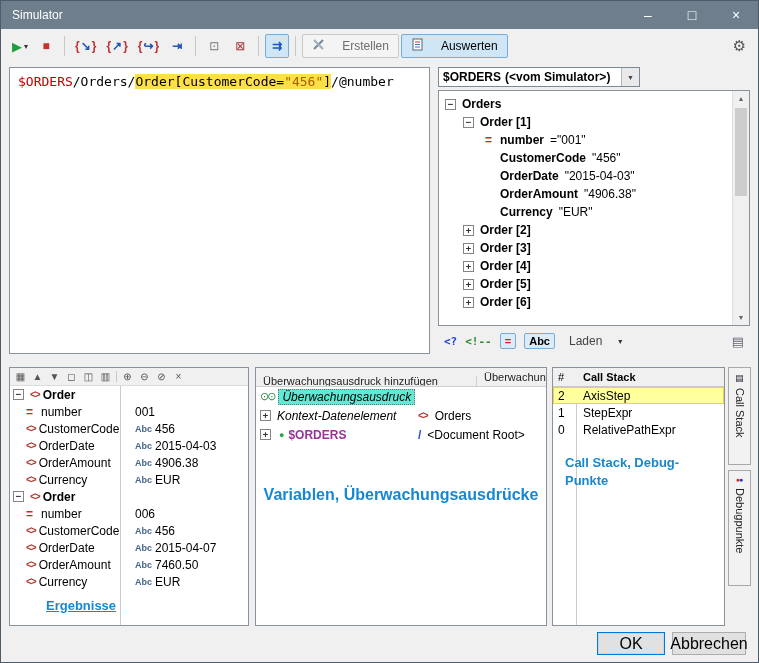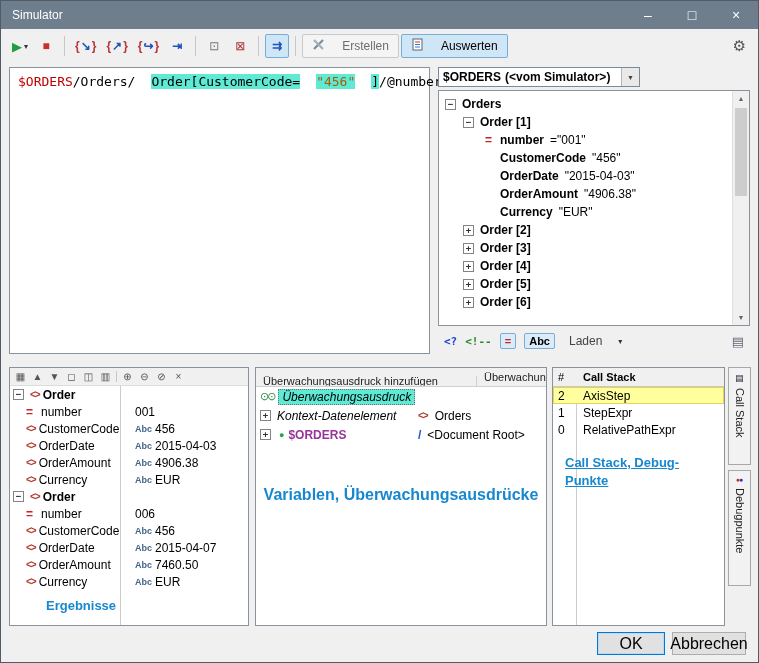--- a/index.html
+++ b/index.html
@@ -21,21 +21,21 @@
   .stopic{color:#c9302c;font-size:12px;}
   .br{color:#b33;font-weight:bold;font-size:12px;}
   .ar{color:#2255bb;font-weight:bold;font-size:12px;padding:0 1px;}
   .bp{color:#777;font-size:12px;}
   .bp2{color:#a33;font-size:12px;}
   .gear{margin-left:auto;margin-right:12px;color:#555;font-size:15px;}
   
   .editor{position:absolute;left:8px;top:66px;width:421px;height:287px;box-sizing:border-box;background:#fff;border:1px solid #8a939b;}
   .expr{padding:6px 8px;font-family:"DejaVu Sans Mono",monospace;font-size:13px;white-space:pre;}
   .e-var{color:#c00000;}
-  .e-hl{background:#5eead4;margin-left:16px;}
+  .e-hl{background:#fde047;}
   .e-hlv{color:#a85e00;}
   
   .instance{position:absolute;left:437px;top:66px;width:312px;height:287px;display:flex;flex-direction:column;box-sizing:border-box;}
   .sel-row{height:21px;display:flex;}
   .combo{width:202px;height:20px;box-sizing:border-box;border:1px solid #7a8a99;background:#fff;display:flex;align-items:center;}
   .combo-var{font-weight:bold;padding-left:4px;}
   .combo-src{font-weight:bold;padding-left:4px;white-space:pre;}
   .combo-arrow{margin-left:auto;width:17px;height:100%;background:#e9e9e9;border-left:1px solid #b7b7b7;display:flex;align-items:center;justify-content:center;font-size:7px;color:#444;}
   .itree{flex:1;margin-top:2px;background:#fff;border:1px solid #8a939b;position:relative;overflow:hidden;padding:4px 18px 4px 2px;}
   .trow{height:18px;display:flex;align-items:center;white-space:nowrap;}
@@ -62,21 +62,21 @@
   .rsep{width:1px;height:11px;background:#c8c8c8;}
   .rbody{flex:1;position:relative;overflow:hidden;}
   .colline{position:absolute;left:110px;top:0;bottom:0;width:1px;background:#cccccc;}
   .rrow{height:17px;display:flex;align-items:center;}
   .rname{flex:0 0 110px;width:110px;height:100%;display:flex;align-items:center;overflow:hidden;white-space:nowrap;padding-left:3px;box-sizing:border-box;}
   .rval{flex:1;padding-left:15px;display:flex;align-items:center;gap:3px;white-space:nowrap;overflow:hidden;}
   .rindent{display:inline-block;width:13px;flex:0 0 13px;}
   .tagicon{color:#b03a2e;font-weight:bold;font-size:10px;letter-spacing:-1px;margin-right:3px;flex:0 0 auto;}
   .abc{color:#446688;font-size:9px;font-weight:bold;}
   .rbold{font-weight:bold;}
-  .rlabel{color:#1788d0;font-weight:bold;font-size:13px;margin:8px 16px 0 36px;}
+  .rlabel{color:#1788d0;font-weight:bold;font-size:13px;margin:8px 16px 0 36px;text-decoration:underline;}
   
   .watch{position:absolute;left:254px;top:366px;width:292px;height:259px;box-sizing:border-box;background:#fff;border:1px solid #8a939b;position:absolute;overflow:hidden;}
   .wheader{height:18px;background:#f0f0f0;border-bottom:1px solid #d0d0d0;display:flex;align-items:stretch;font-size:11px;color:#222;white-space:nowrap;}
   .wh{display:flex;align-items:center;padding:0 7px;border-right:1px solid #d0d0d0;overflow:hidden;}
   .wrow{height:19px;display:flex;align-items:center;padding-left:4px;white-space:nowrap;}
   .wleft{flex:0 0 158px;width:158px;display:flex;align-items:center;overflow:hidden;}
   .wright{flex:1;display:flex;align-items:center;gap:4px;overflow:hidden;}
   .glasses{color:#2a8a4a;letter-spacing:-2px;margin-right:4px;font-size:11px;}
   .wsel{font-style:italic;background:#5eead4;border:1px dotted #707070;padding:0 3px;}
   .wital{font-style:italic;}
@@ -87,21 +87,21 @@
   
   .stack{position:absolute;left:551px;top:366px;width:173px;height:259px;box-sizing:border-box;background:#fff;border:1px solid #8a939b;overflow:hidden;}
   .sline{position:absolute;left:23px;top:0;bottom:0;width:1px;background:#cccccc;}
   .sheader{height:18px;display:flex;background:#f0f0f0;border-bottom:1px solid #c8c8c8;font-size:11px;align-items:center;position:relative;z-index:1;}
   .sh-num{flex:0 0 23px;padding-left:5px;box-sizing:border-box;}
   .sh-name{flex:1;padding-left:7px;font-weight:bold;}
   .srow{height:17px;display:flex;align-items:center;font-size:12px;position:relative;}
   .s-num{flex:0 0 23px;padding-left:5px;box-sizing:border-box;}
   .s-name{flex:1;padding-left:7px;}
   .srow.hl{background:#ffff9e;box-shadow:inset 0 0 0 1px #e3d35a;}
-  .scaption{position:absolute;left:12px;top:86px;width:118px;color:#1788d0;font-weight:bold;font-size:13px;line-height:1.35;text-decoration:underline;}
+  .scaption{position:absolute;left:12px;top:86px;width:118px;color:#1788d0;font-weight:bold;font-size:13px;line-height:1.35;}
   
   .vtabs{position:absolute;left:727px;top:366px;width:23px;display:flex;flex-direction:column;gap:5px;}
   .vtab{border:1px solid #a8a8a8;background:#f2f2f2;display:flex;flex-direction:column;align-items:center;padding:5px 0 6px 0;gap:5px;box-sizing:border-box;}
   .vtab-text{writing-mode:vertical-rl;font-size:11px;color:#222;}
   .vicon{font-size:9px;color:#223;}
   .ddots{display:flex;font-size:7px;line-height:7px;}
   .ddots .r{color:#d22222;}
   .ddots .b{color:#2233cc;margin-left:-1px;}
   
   .btn{position:absolute;top:631px;height:23px;background:#e1e1e1;border:1px solid #adadad;display:flex;align-items:center;justify-content:center;font-size:16px;box-sizing:border-box;}

